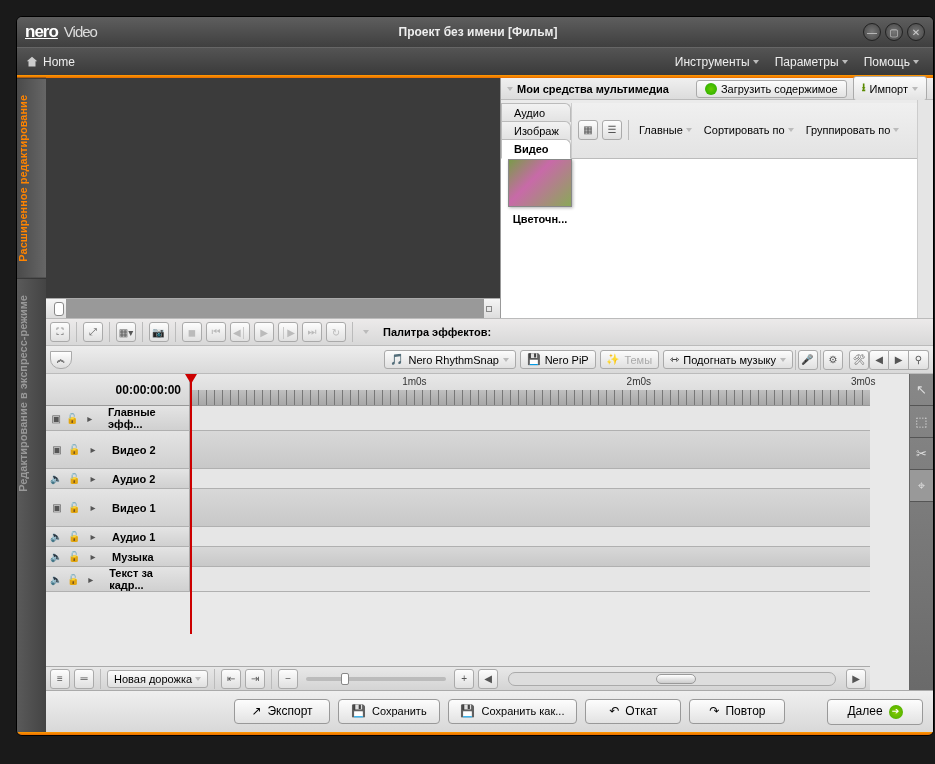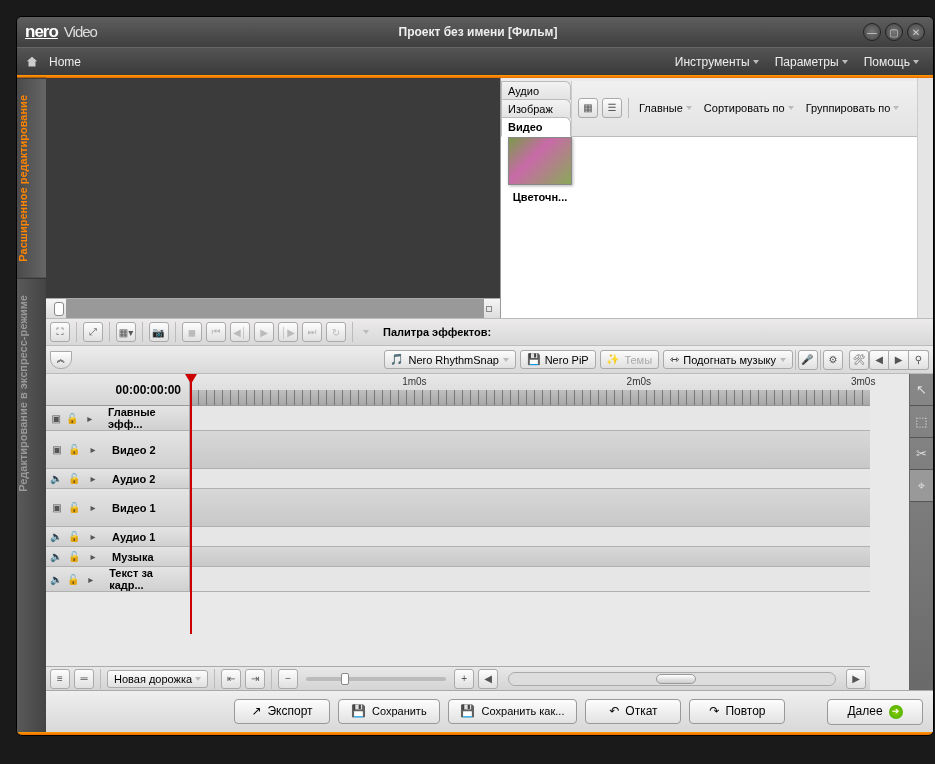--- a/index.html
+++ b/index.html
@@ -8,21 +8,21 @@
 .window { width: 918px; height: 720px; margin: 16px 0 0 16px; background: #555; border-radius: 6px; overflow: hidden; border: 1px solid #000; display: flex; flex-direction: column; }
 
 .titlebar { height: 30px; background: linear-gradient(#5e5e5e,#3f3f3f); display: flex; align-items: center; color: #fff; padding: 0 8px; }
 .titlebar .logo { font-weight: bold; font-size: 17px; letter-spacing: -1px; }
 .titlebar .logo .n { color: #fff; text-decoration: underline; }
 .titlebar .logo .prod { font-weight: 300; margin-left: 6px; font-size: 15px; color: #ddd; }
 .titlebar .title { flex: 1; text-align: center; font-size: 12px; color: #eee; font-weight: bold; }
 .winbtn { width: 18px; height: 18px; border-radius: 50%; background: radial-gradient(#777,#444); margin-left: 4px; display: flex; align-items: center; justify-content: center; font-size: 10px; color: #ccc; cursor: pointer; border: 1px solid #222; }
 
 .menubar { height: 28px; background: linear-gradient(#545454,#3a3a3a); display: flex; align-items: center; color: #eee; font-size: 12px; padding: 0 8px; border-top: 1px solid #666; }
-.menubar .home { display: flex; align-items: flex-end; gap: 10px; cursor: pointer; }
+.menubar .home { display: flex; align-items: flex-end; gap: 4px; cursor: pointer; }
 .menubar .spacer { flex: 1; }
 .menubar .menu { margin-left: 4px; padding: 2px 6px; cursor: pointer; display: flex; align-items: center; gap: 3px; }
 .caret { width: 0; height: 0; border-left: 3px solid transparent; border-right: 3px solid transparent; border-top: 4px solid #bbb; display: inline-block; }
 
 .orange-bar { height: 3px; background: linear-gradient(#ff9a00,#e66b00); }
 
 .main { flex: 1; display: flex; min-height: 0; }
 
 .side-tabs { width: 29px; background: linear-gradient(90deg,#5a5a5a,#444); display: flex; flex-direction: column; }
 .side-tab { flex: 0 0 auto; writing-mode: vertical-rl; transform: rotate(180deg); text-align: center; font-size: 11px; font-weight: bold; padding: 16px 0; border-bottom: 1px solid #333; cursor: pointer; }
@@ -40,21 +40,21 @@
 
 .media-panel { width: 432px; background: #f4f4f4; display: flex; flex-direction: column; }
 .media-header { height: 22px; background: linear-gradient(#f0f0f0,#dcdcdc); border-bottom: 1px solid #bbb; display: flex; align-items: center; font-size: 11px; font-weight: bold; padding: 0 6px; }
 .media-header .spacer { flex: 1; }
 .media-header .btn { background: linear-gradient(#fcfcfc,#e3e3e3); border: 1px solid #aaa; border-radius: 3px; padding: 2px 8px; margin-left: 6px; font-size: 11px; cursor: pointer; display: flex; align-items: center; gap: 4px; font-weight: normal;}
 .green-icon { width: 12px; height: 12px; background: radial-gradient(#6c0,#2a0); border-radius: 50%; }
 .dl-icon { color: #5a8a00; font-weight: bold; }
 
 .media-tabs-row { display: flex; align-items: flex-end; background: #ebebeb; border-bottom: 1px solid #bbb; padding-top: 3px;}
 .media-tabs { display: flex; flex-direction: column; width: 70px; font-size: 11px; }
-.media-tab { padding: 3px 6px; background: linear-gradient(#f2f2f2,#e2e2e2); border: 1px solid #bbb; border-bottom: none; border-radius: 0 6px 0 0; cursor: pointer; margin-bottom: -1px;}
+.media-tab { padding: 3px 12px; background: linear-gradient(#f2f2f2,#e2e2e2); border: 1px solid #bbb; border-bottom: none; border-radius: 0 6px 0 0; cursor: pointer; margin-bottom: -1px;}
 .media-tab.active { background: #fff; font-weight: bold; border-bottom: 1px solid #fff; position: relative; z-index: 1;}
 .media-toolbar { flex: 1; display: flex; align-items: center; gap: 4px; padding: 2px 4px 4px 6px; font-size: 11px; border-left:1px solid #ccc; background:linear-gradient(#f0f0f0,#e3e3e3); align-self: stretch;}
 .icon-btn { width: 20px; height: 20px; background: linear-gradient(#fdfdfd,#e0e0e0); border: 1px solid #aaa; border-radius: 3px; display: flex; align-items: center; justify-content: center; cursor: pointer; font-size: 10px; color: #555;}
 .dd { display: flex; align-items: center; gap: 3px; padding: 2px 4px; cursor: pointer; }
 
 .media-content { flex: 1; background: #fff; padding: 0; display: flex; align-items: flex-start; overflow: auto;}
 .thumb { width: 78px; text-align: center; font-size: 11px; font-weight: bold; }
 .thumb-img { width: 64px; height: 48px; margin: 0 auto 6px; border: 1px solid #888; background: linear-gradient(135deg,#7a9a4a 0%,#c86aa8 40%,#8aa858 100%); box-shadow: 1px 1px 3px rgba(0,0,0,0.3);}
 .media-scrollbar { width: 16px; background: #e5e5e5; border-left: 1px solid #ccc;}
 
@@ -160,20 +160,34 @@
         <div class="preview">
           <div class="preview-area"></div>
           <div class="preview-slider">
             <span class="knob"></span>
             <span class="track"></span>
             <span style="width:6px;height:6px;border:1px solid #888;"></span>
           </div>
         </div>
 
         <div class="media-panel">
+          <div class="media-header">
+            <span class="caret" style="transform:rotate(0deg); margin-right:4px;"></span>
+            <span>Мои средства мультимедиа</span>
+            <span class="spacer"></span>
+            <span class="btn">
+                <span class="green-icon"></span>
+                <span>Загрузить содержимое</span>
+              </span>
+            <span class="btn">
+                <span class="dl-icon">⭳</span>
+                <span>Импорт</span>
+                <span class="caret"></span>
+              </span>
+          </div>
           <div style="display:flex; flex:1; min-height:0;">
             <div style="flex:1; display:flex; flex-direction:column;">
               <div class="media-tabs-row">
                 <div class="media-tabs">
                   <div class="media-tab">Аудио</div>
                   <div class="media-tab">Изображ</div>
                   <div class="media-tab active">Видео</div>
                 </div>
                 <div class="media-toolbar">
                   <span class="icon-btn">▦</span>

